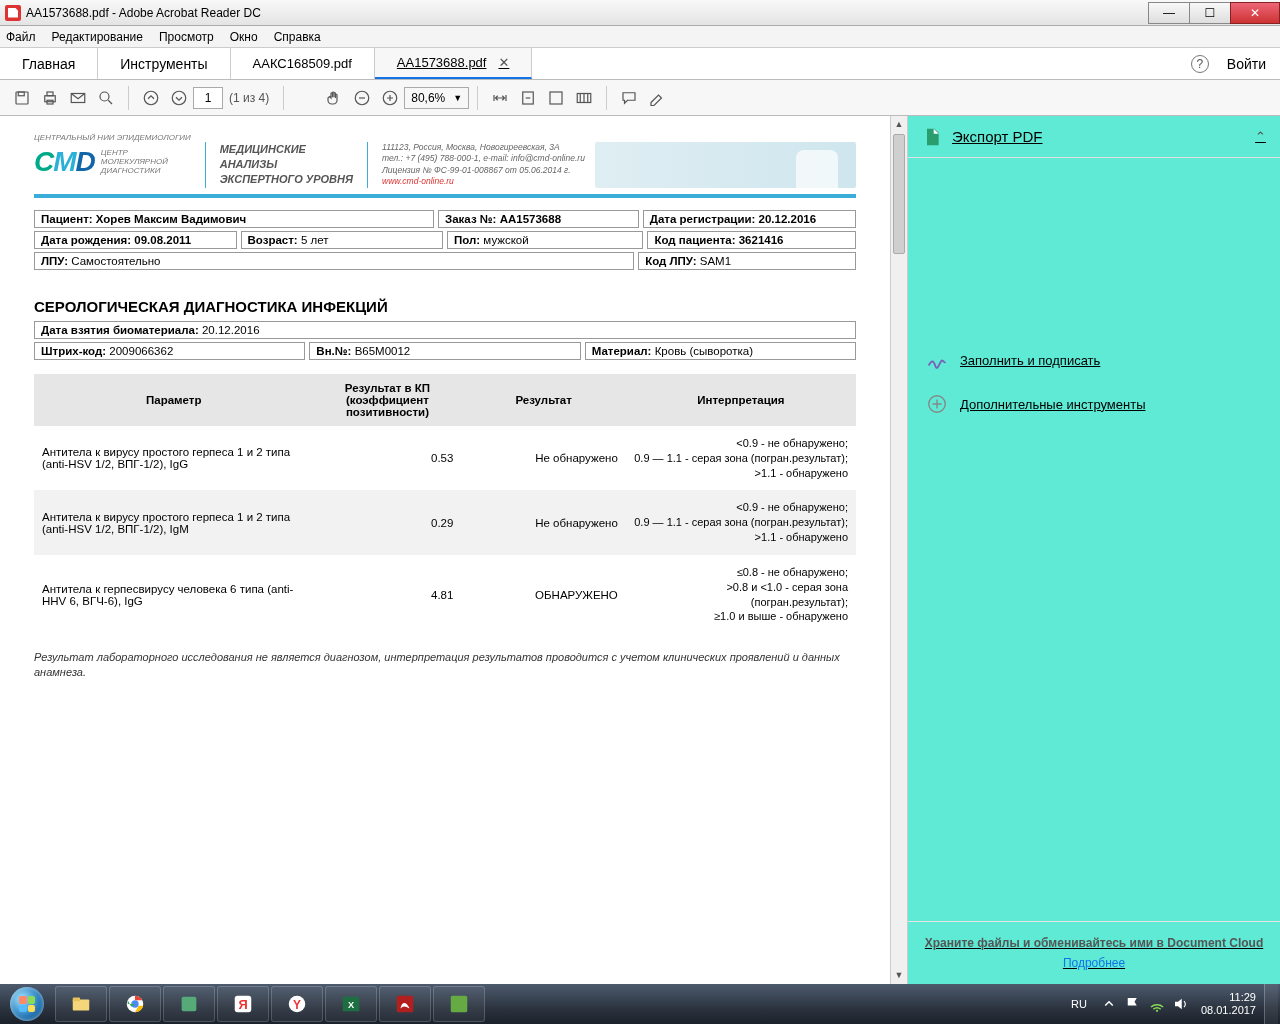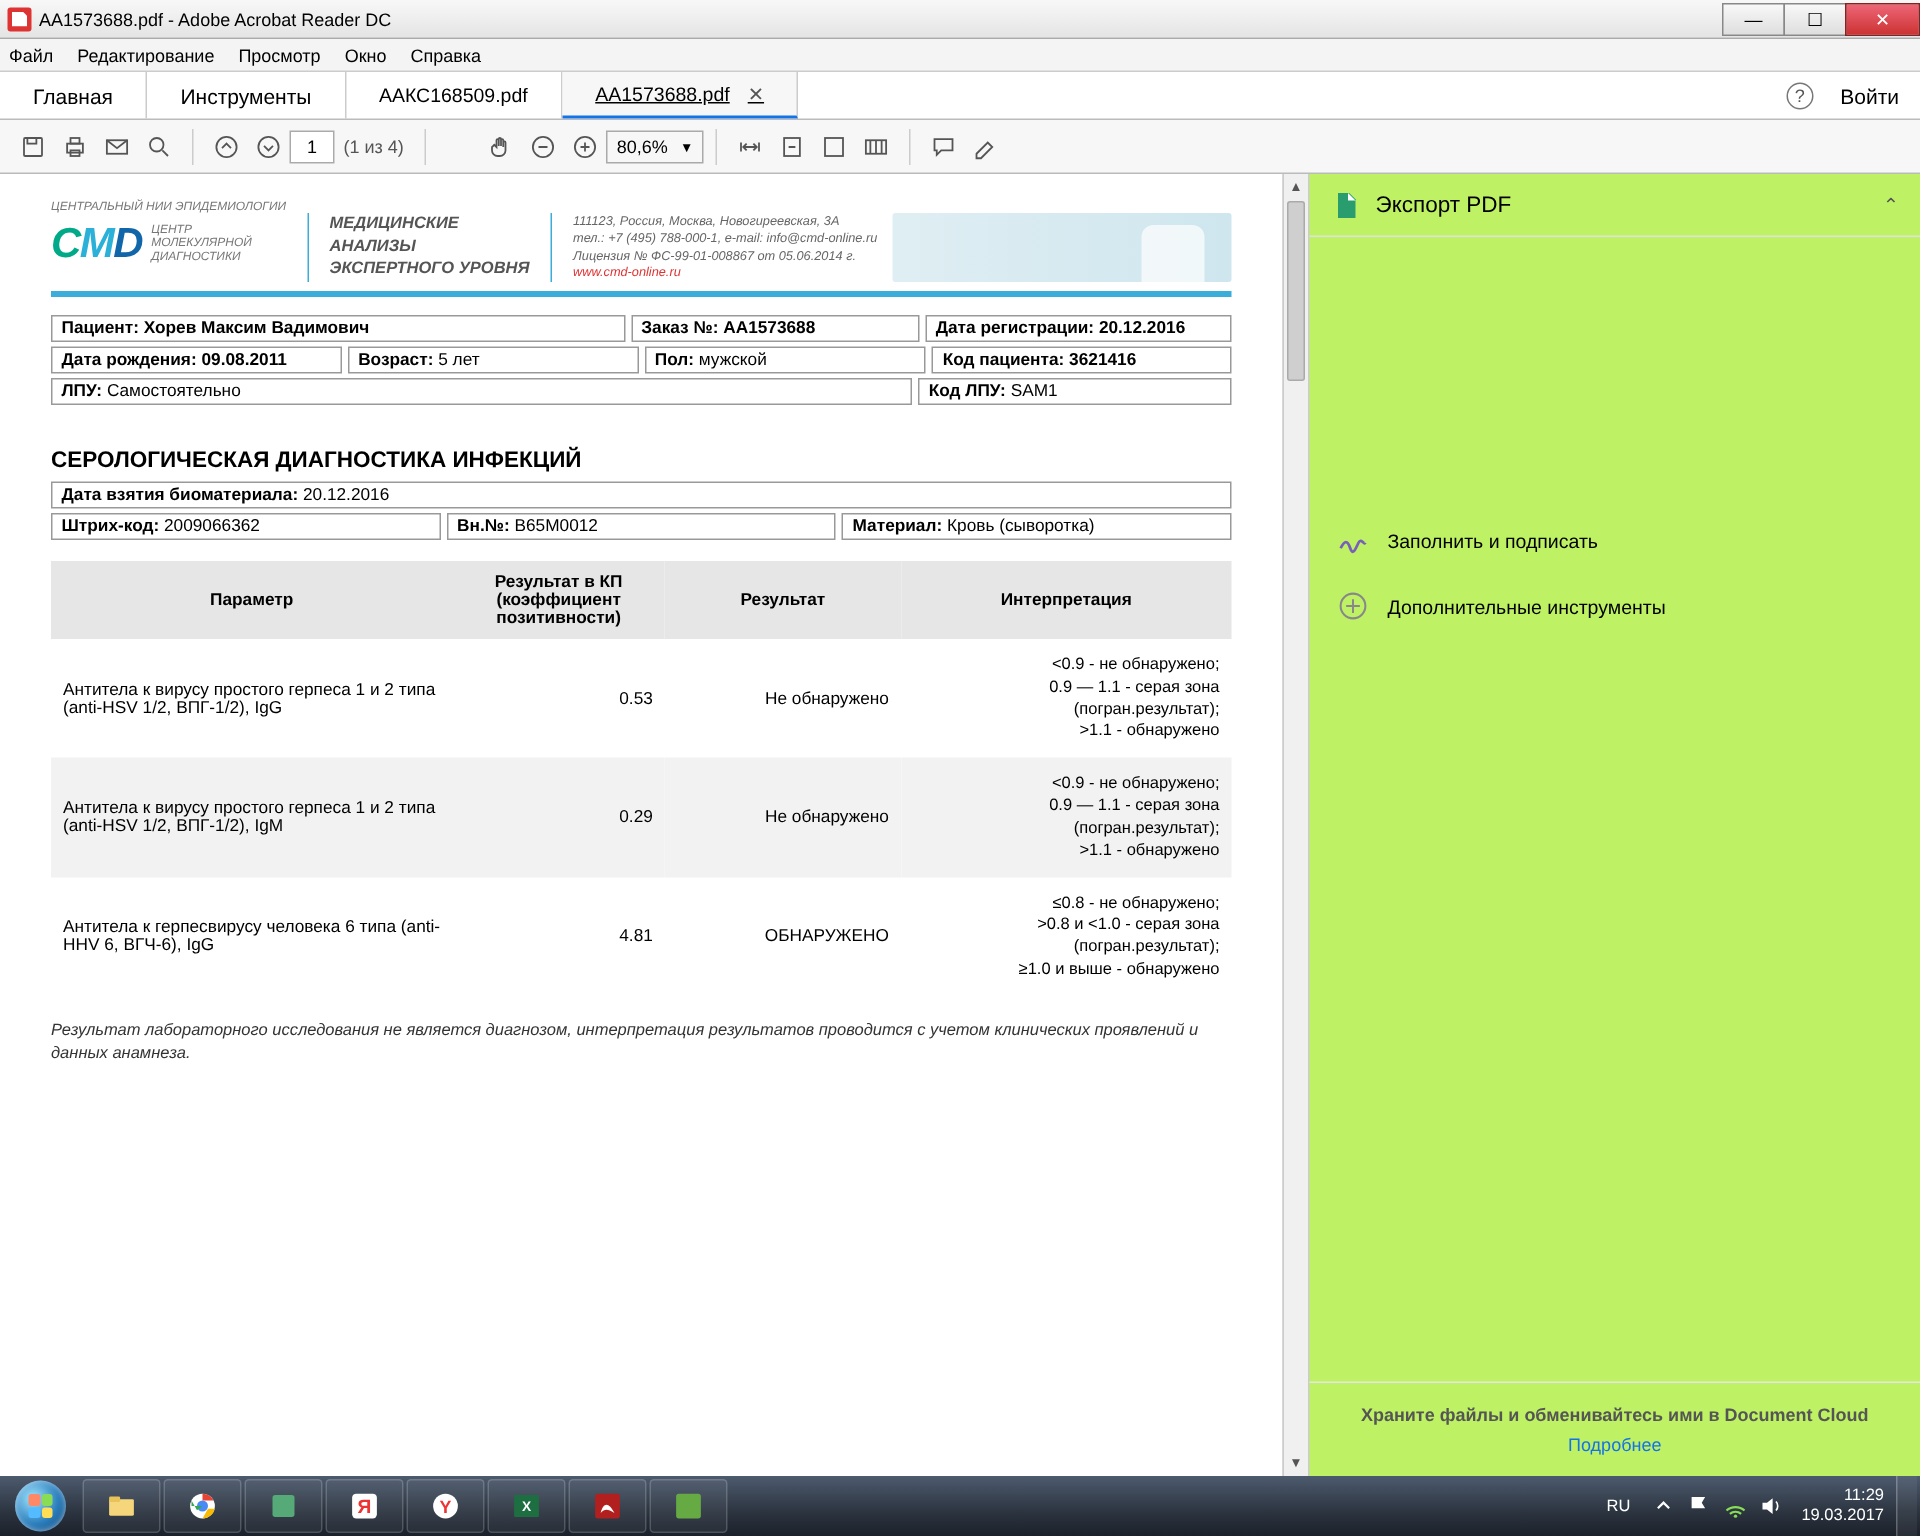--- a/index.html
+++ b/index.html
@@ -39,21 +39,21 @@
 .zoombox { height:22px; border:1px solid #aaa; display:flex; align-items:center; padding:0 6px; font-size:12px; }
 .zoombox .dd { margin-left:8px; font-size:9px; }
 
 
 .main { display:flex; height:calc(100% - 26px - 22px - 32px - 36px - 40px); }
 .docarea { flex:1; background:#999; position:relative; overflow:hidden; }
 .vscroll { width:17px; background:#f0f0f0; border-left:1px solid #ccc; position:relative; }
 .vscroll .thumb { position:absolute; top:18px; left:2px; right:2px; height:120px; background:#cfcfcf; border:1px solid #aaa; border-radius:2px; }
 .vscroll .arr { position:absolute; left:0; right:0; height:17px; text-align:center; font-size:9px; color:#555; line-height:17px; }
 .vscroll .arr.top { top:0; } .vscroll .arr.bot { bottom:0; }
-.sidepanel { width:408px; background:#bef264; border-left:1px solid #ccc; display:flex; flex-direction:column; font-size:13px; }
+.sidepanel { width:373px; background:#5eead4; border-left:1px solid #ccc; display:flex; flex-direction:column; font-size:13px;text-decoration:underline; }
 .sidepanel .hdr { height:42px; display:flex; align-items:center; padding:0 14px; border-bottom:1px solid #e0e0e0; }
 .sidepanel .hdr .picon { width:20px; height:20px; margin-right:10px; }
 .sidepanel .hdr .label { flex:1; font-size:15px; }
 .sidepanel .hdr .chev { font-size:13px; color:#555; }
 .sidepanel .body { flex:1; }
 .sidepanel .tool { height:44px; display:flex; align-items:center; padding:0 18px; }
 .sidepanel .tool .ticon { width:22px; height:22px; margin-right:12px; display:flex; align-items:center; justify-content:center; }
 .sidepanel .footer { padding:14px; text-align:center; font-size:12px; color:#555; border-top:1px solid #e5e5e5; }
 .sidepanel .footer .link { color:#1473e6; margin-top:6px; }
 
@@ -460,17 +460,17 @@
     <svg class="ico" viewBox="0 0 24 24">
         <path stroke="#8d5" stroke-width="2" fill="none" d="M4 16a12 12 0 0116 0M7 19a8 8 0 0110 0"></path>
         <circle cx="12" cy="21" r="1.5" fill="#8d5"></circle>
       </svg>
     <svg class="ico" viewBox="0 0 24 24">
         <path fill="#fff" d="M4 9h4l5-4v14l-5-4H4z"></path>
         <path stroke="#fff" stroke-width="1.5" fill="none" d="M16 8a6 6 0 010 8"></path>
       </svg>
     <div class="clock">
       <div>11:29</div>
-      <div>19.03.2017</div>
+      <div>08.01.2017</div>
     </div>
     <div class="show"></div>
   </div>
 </div>
 
 </body></html>

